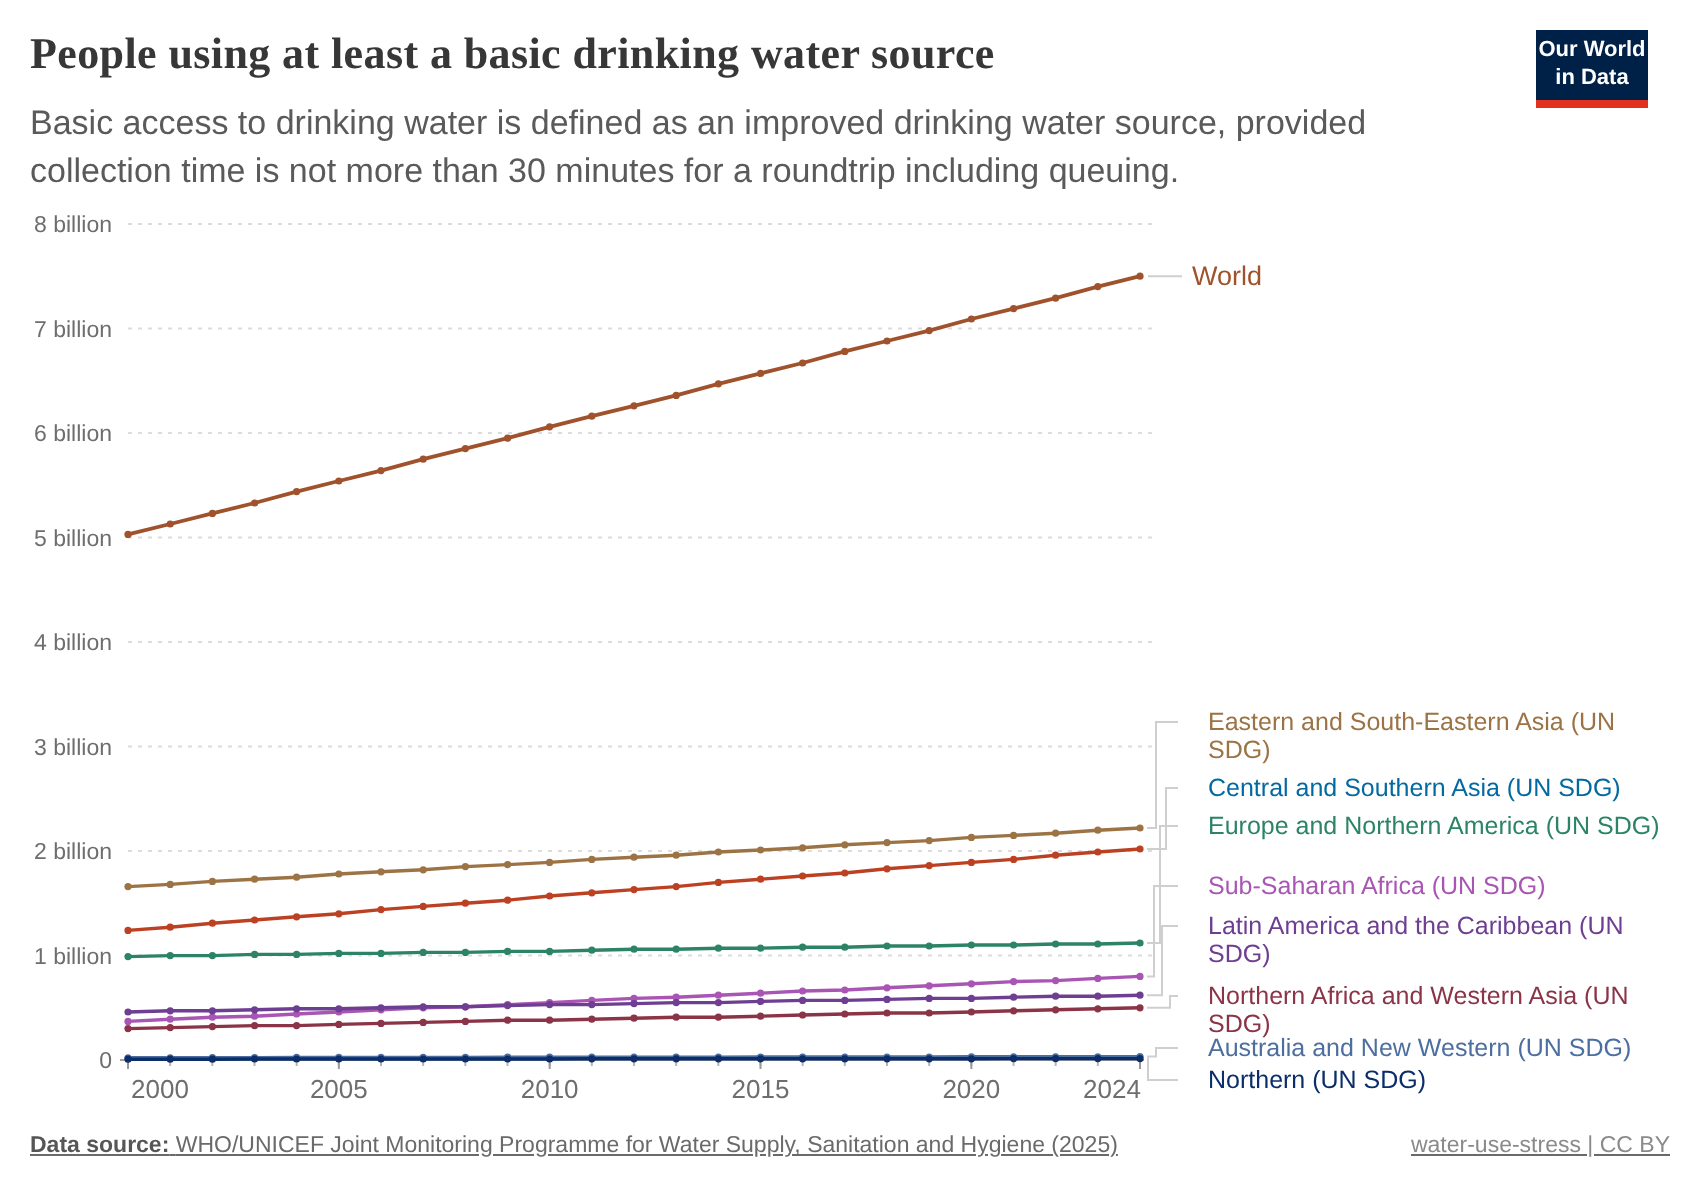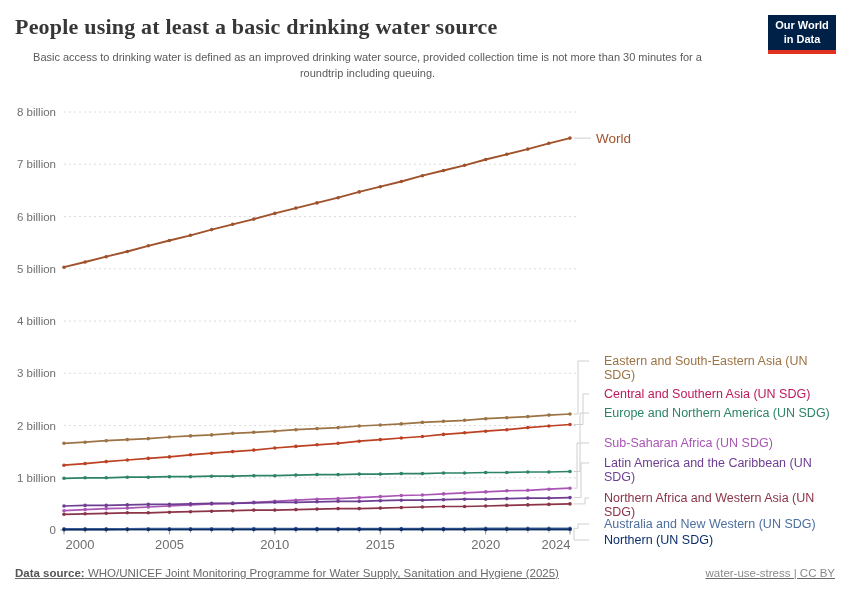--- a/index.html
+++ b/index.html
@@ -2,22 +2,22 @@
 <html><head>
 <meta charset="utf-8">
 <style>
   html,body{margin:0;padding:0;background:#fff;}
   .frame{position:relative;width:850px;height:600px;background:#ffffff;overflow:hidden;
          font-family:"Liberation Sans",sans-serif;border-radius:12px;}
   .title{position:absolute;left:15px;top:14px;margin:0;
          font-family:"Liberation Serif","DejaVu Serif",serif;
          font-size:22px;font-weight:700;color:#373737;letter-spacing:.2px;}
   .subtitle{position:absolute;left:15px;top:50px;margin:0;max-width:705px;
-            font-size:11px;line-height:1.42;color:#5a5a5a;text-align:center;}
-  .logo{position:absolute;left:768px;top:15px;width:68px;box-sizing:border-box;
+            font-size:17px;line-height:1.42;color:#5a5a5a;}
+  .logo{position:absolute;left:768px;top:15px;width:56px;box-sizing:border-box;
         background:#002147;color:#ffffff;text-align:center;
         font-size:11px;font-weight:700;line-height:1.25;
         padding:4px 0 3px 0;border-bottom:4px solid #e0321f;}
   #chart{position:absolute;left:0;top:0;}
   #legend{position:absolute;left:12px;top:0;width:850px;height:540px;pointer-events:none;}
   .legend-item{position:absolute;left:592px;width:236px;font-size:12.5px;line-height:14px;
                pointer-events:auto;cursor:pointer;}
   .footer{position:absolute;left:15px;top:567px;width:820px;display:flex;
           justify-content:space-between;font-size:11.5px;color:#6a6a6a;text-decoration:underline;}
   .footer .src b{font-weight:700;color:#565656;}
@@ -348,21 +348,21 @@
         <circle cx="464.6" cy="529.4" r="1.8" fill="#0b2e6b"></circle>
         <circle cx="485.7" cy="529.4" r="1.8" fill="#0b2e6b"></circle>
         <circle cx="506.8" cy="529.3" r="1.8" fill="#0b2e6b"></circle>
         <circle cx="527.8" cy="529.3" r="1.8" fill="#0b2e6b"></circle>
         <circle cx="548.9" cy="529.3" r="1.8" fill="#0b2e6b"></circle>
         <circle cx="570.0" cy="529.3" r="1.8" fill="#0b2e6b"></circle>
       </g>
     </svg>
   <div id="legend">
       <div class="legend-item" style="top: 354px; color: rgb(156, 115, 68);">Eastern and South-Eastern Asia (UN SDG)</div>
-      <div class="legend-item" style="top: 387px; color: #be185d;">Central and Southern Asia (UN SDG)</div>
+      <div class="legend-item" style="top: 387px; color: #0369a1;">Central and Southern Asia (UN SDG)</div>
       <div class="legend-item" style="top: 406px; color: rgb(44, 132, 101);">Europe and Northern America (UN SDG)</div>
       <div class="legend-item" style="top: 436px; color: rgb(168, 85, 180);">Sub-Saharan Africa (UN SDG)</div>
       <div class="legend-item" style="top: 456px; color: rgb(109, 62, 145);">Latin America and the Caribbean (UN SDG)</div>
       <div class="legend-item" style="top: 491px; color: rgb(139, 52, 71);">Northern Africa and Western Asia (UN SDG)</div>
       <div class="legend-item" style="top: 517px; color: rgb(77, 111, 159);">Australia and New Western (UN SDG)</div>
       <div class="legend-item" style="top: 533px; color: rgb(11, 46, 107);">Northern (UN SDG)</div>
     </div>
 
   <div class="footer">
     <div class="src"><b>Data source:</b> <span>WHO/UNICEF Joint Monitoring Programme for Water Supply, Sanitation and Hygiene (2025)</span></div>

